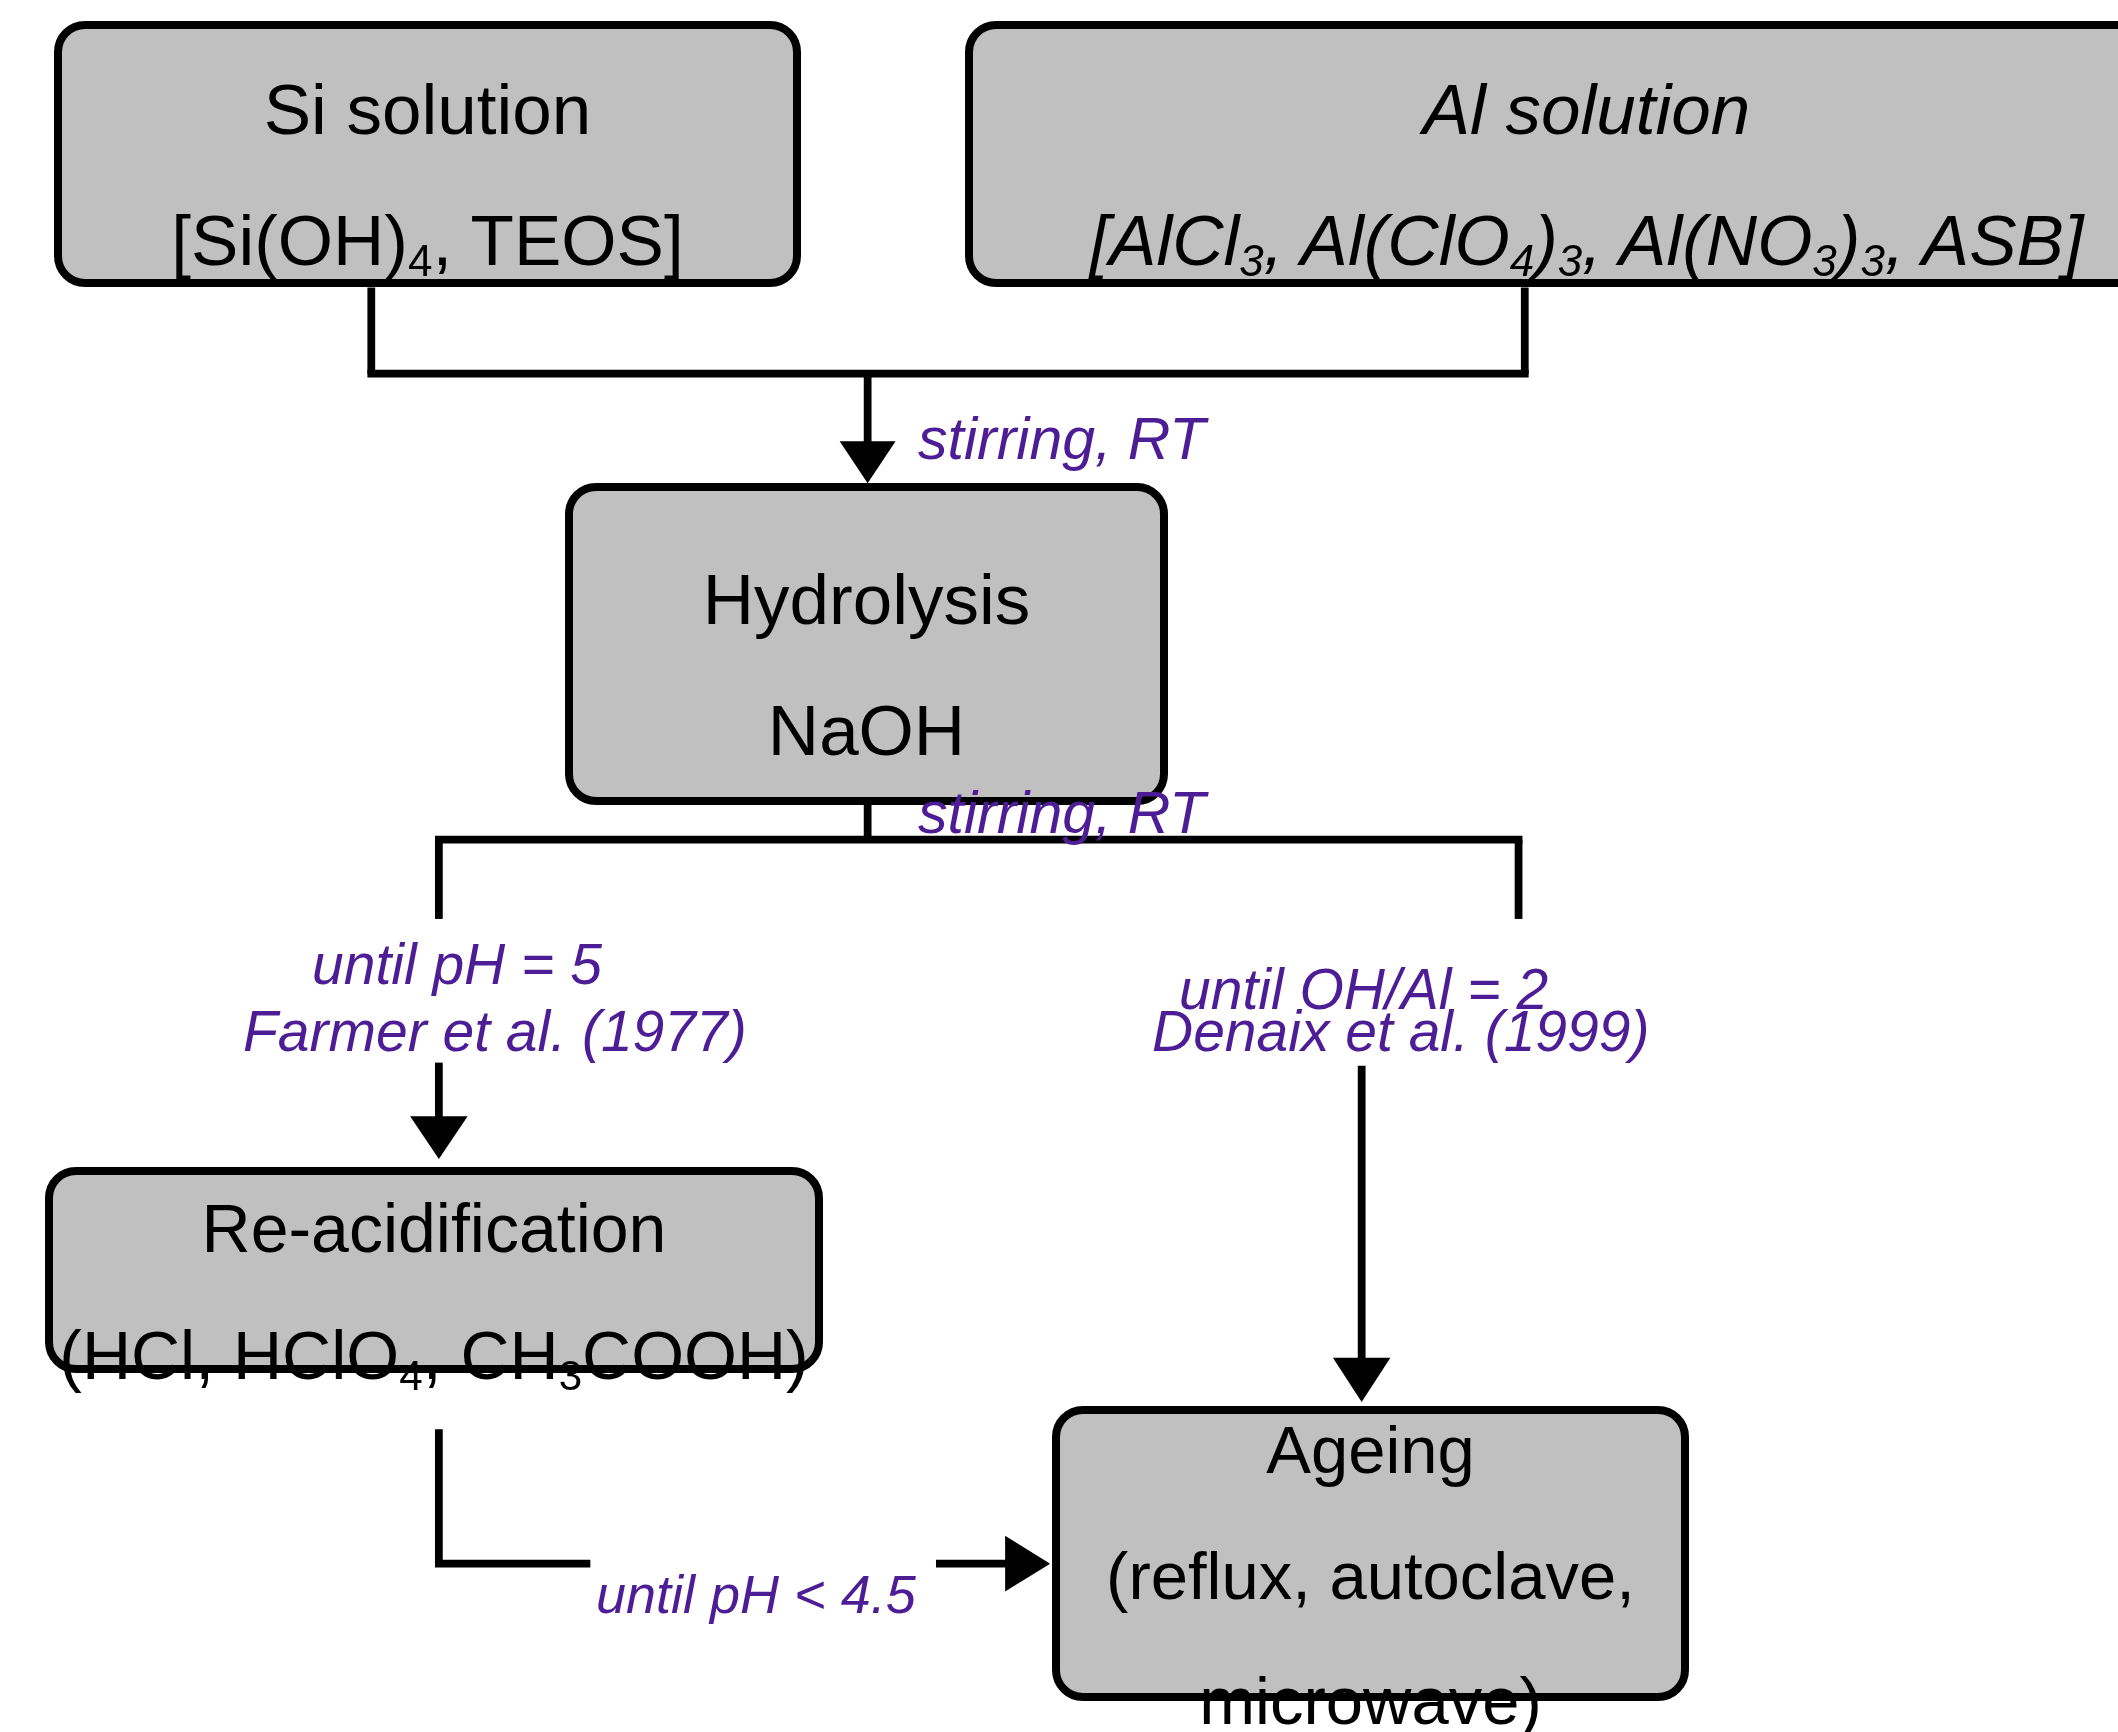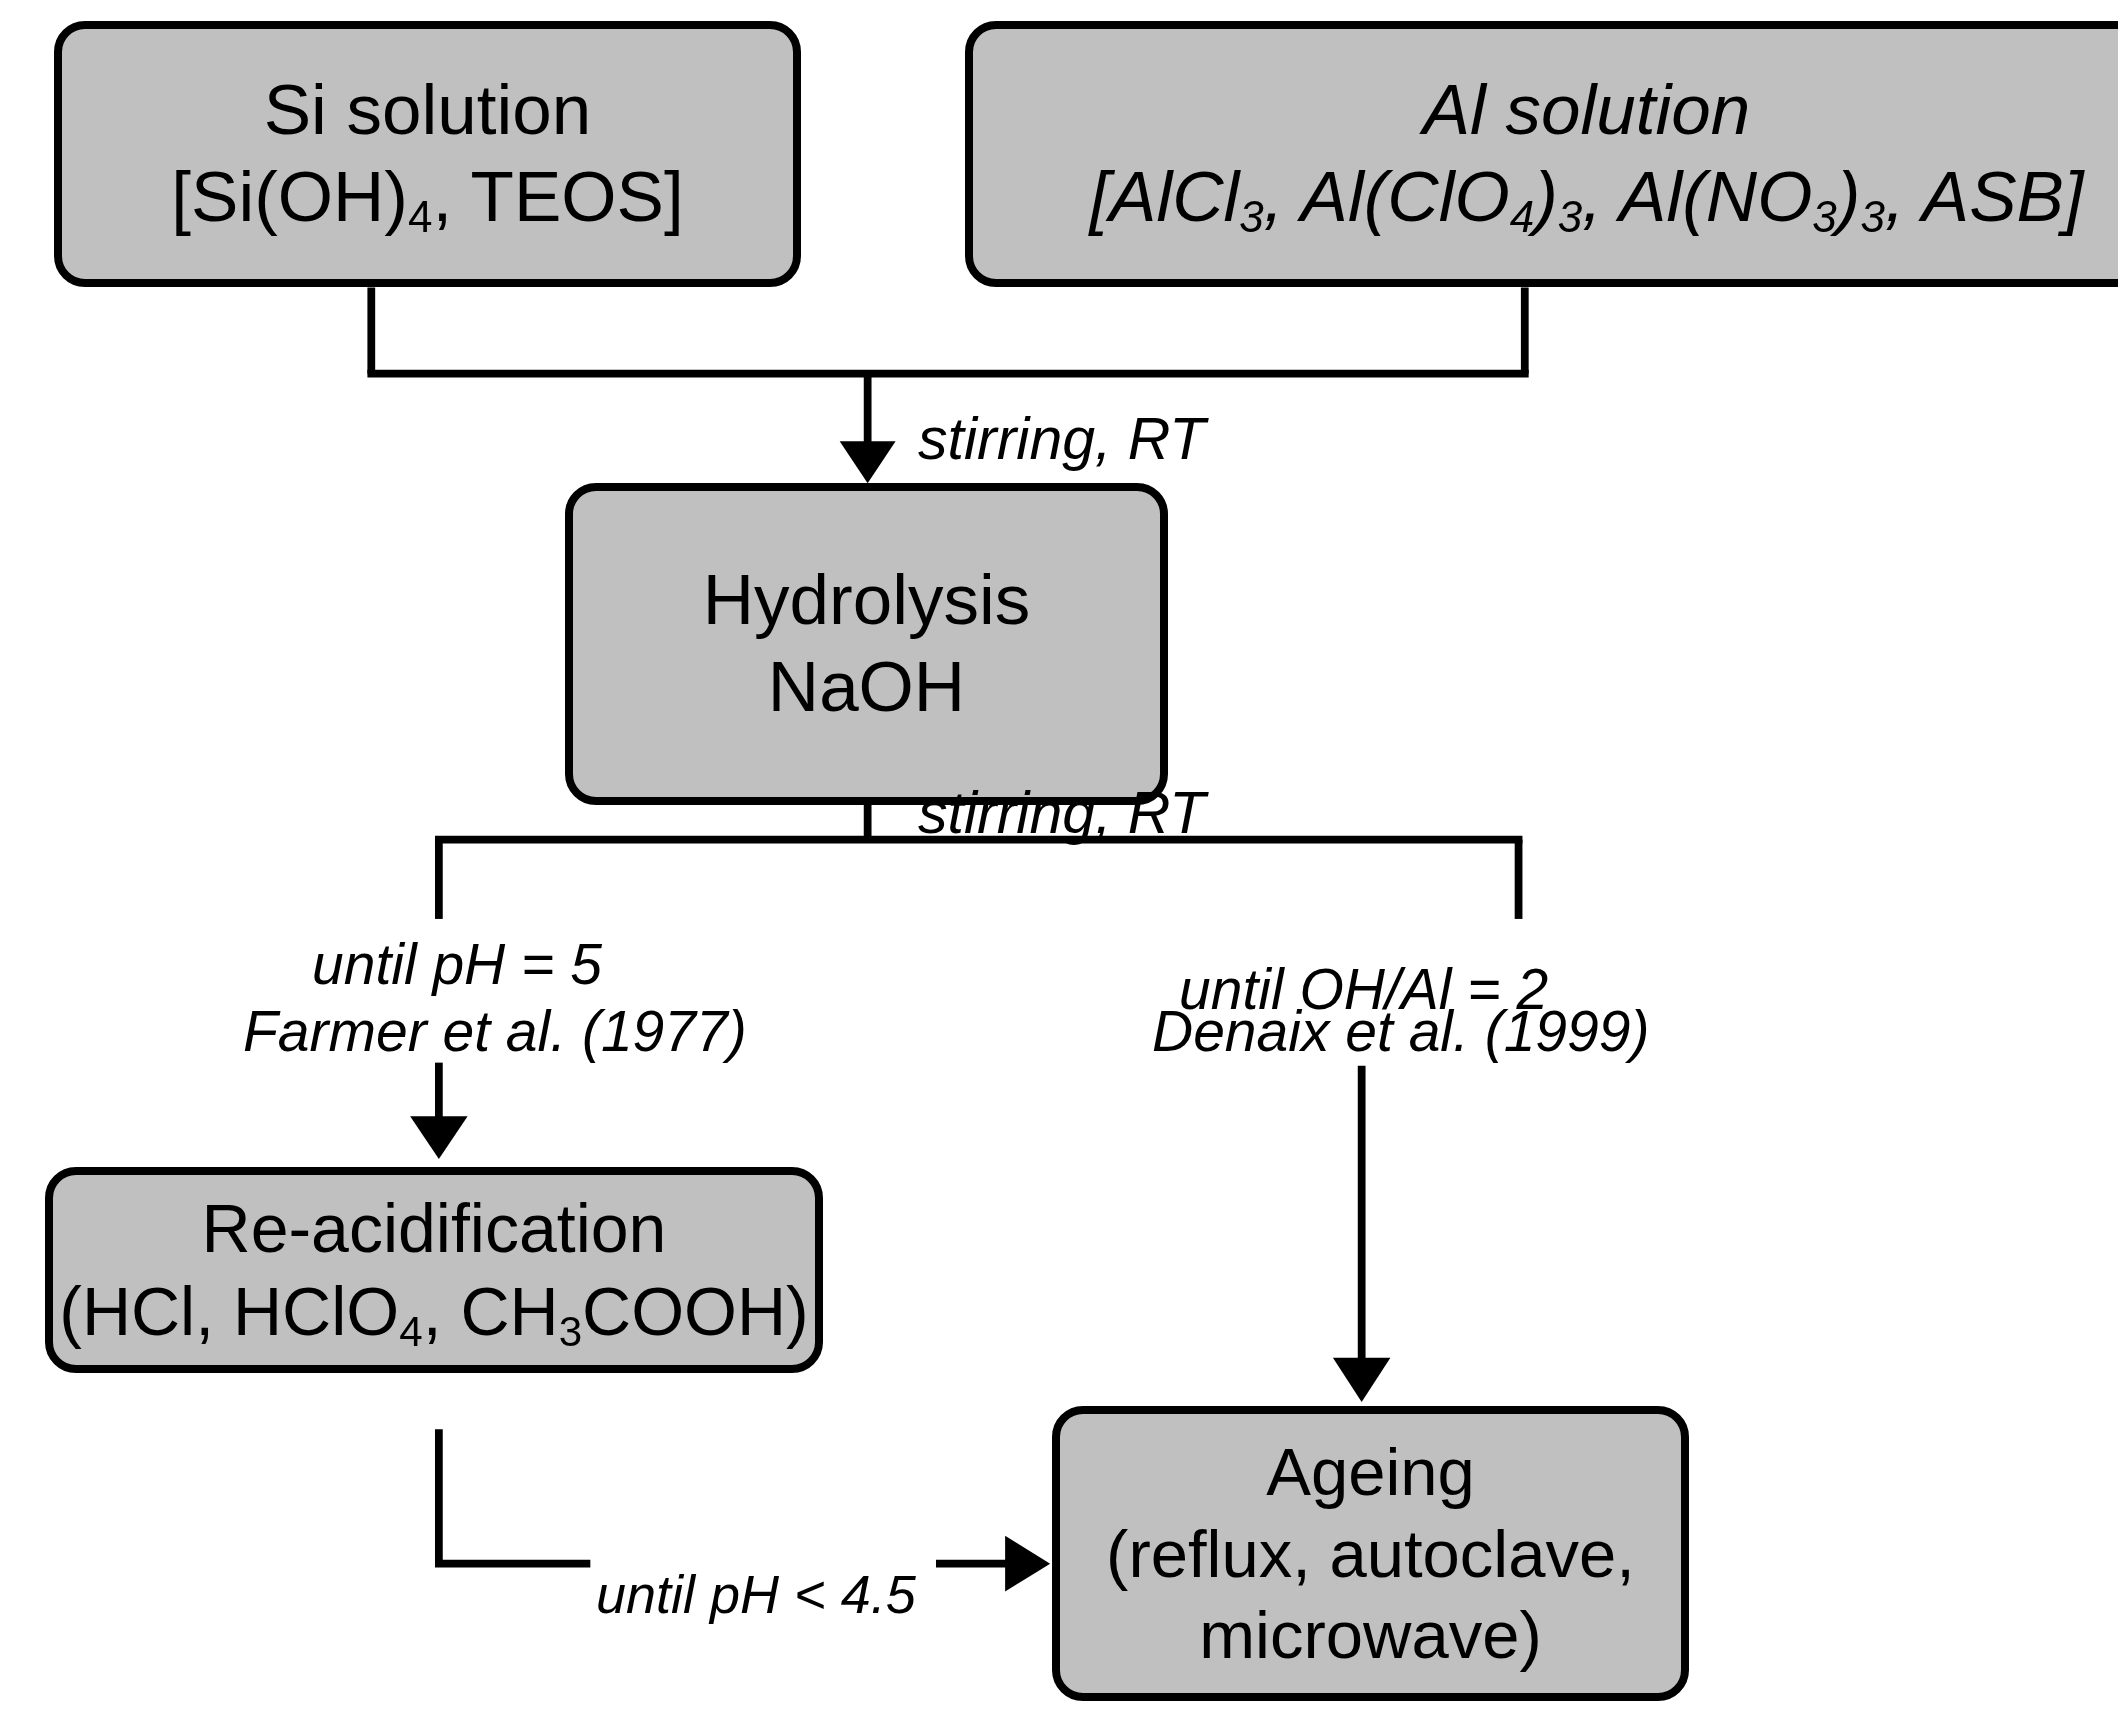--- a/index.html
+++ b/index.html
@@ -26,34 +26,35 @@
     flex-direction: column;
     align-items: center;
     justify-content: center;
     color: #000000;
     line-height: 1.22;
     text-align: center;
   }
   .node .line {
     display: block;
     white-space: nowrap;
+    margin-top: 44px;
   }
   .node.f-92 { font-size: 71px; }
   .node.f-88 { font-size: 68px; }
   .node.f-86 { font-size: 67px; }
   sub {
     font-size: 0.62em;
     vertical-align: baseline;
     position: relative;
     top: 0.26em;
   }
   .edge-label {
     position: absolute;
     font-style: italic;
-    color: #000000;
+    color: #4c1d95;
     white-space: nowrap;
     line-height: 1.25;
   }
   .edge-label.italic-only { font-weight: normal; }
   .edge-label.bold-italic { font-weight: normal; margin-left: 40px; }
   svg#wires {
     position: absolute;
     left: 0;
     top: 0;
     width: 2119px;

